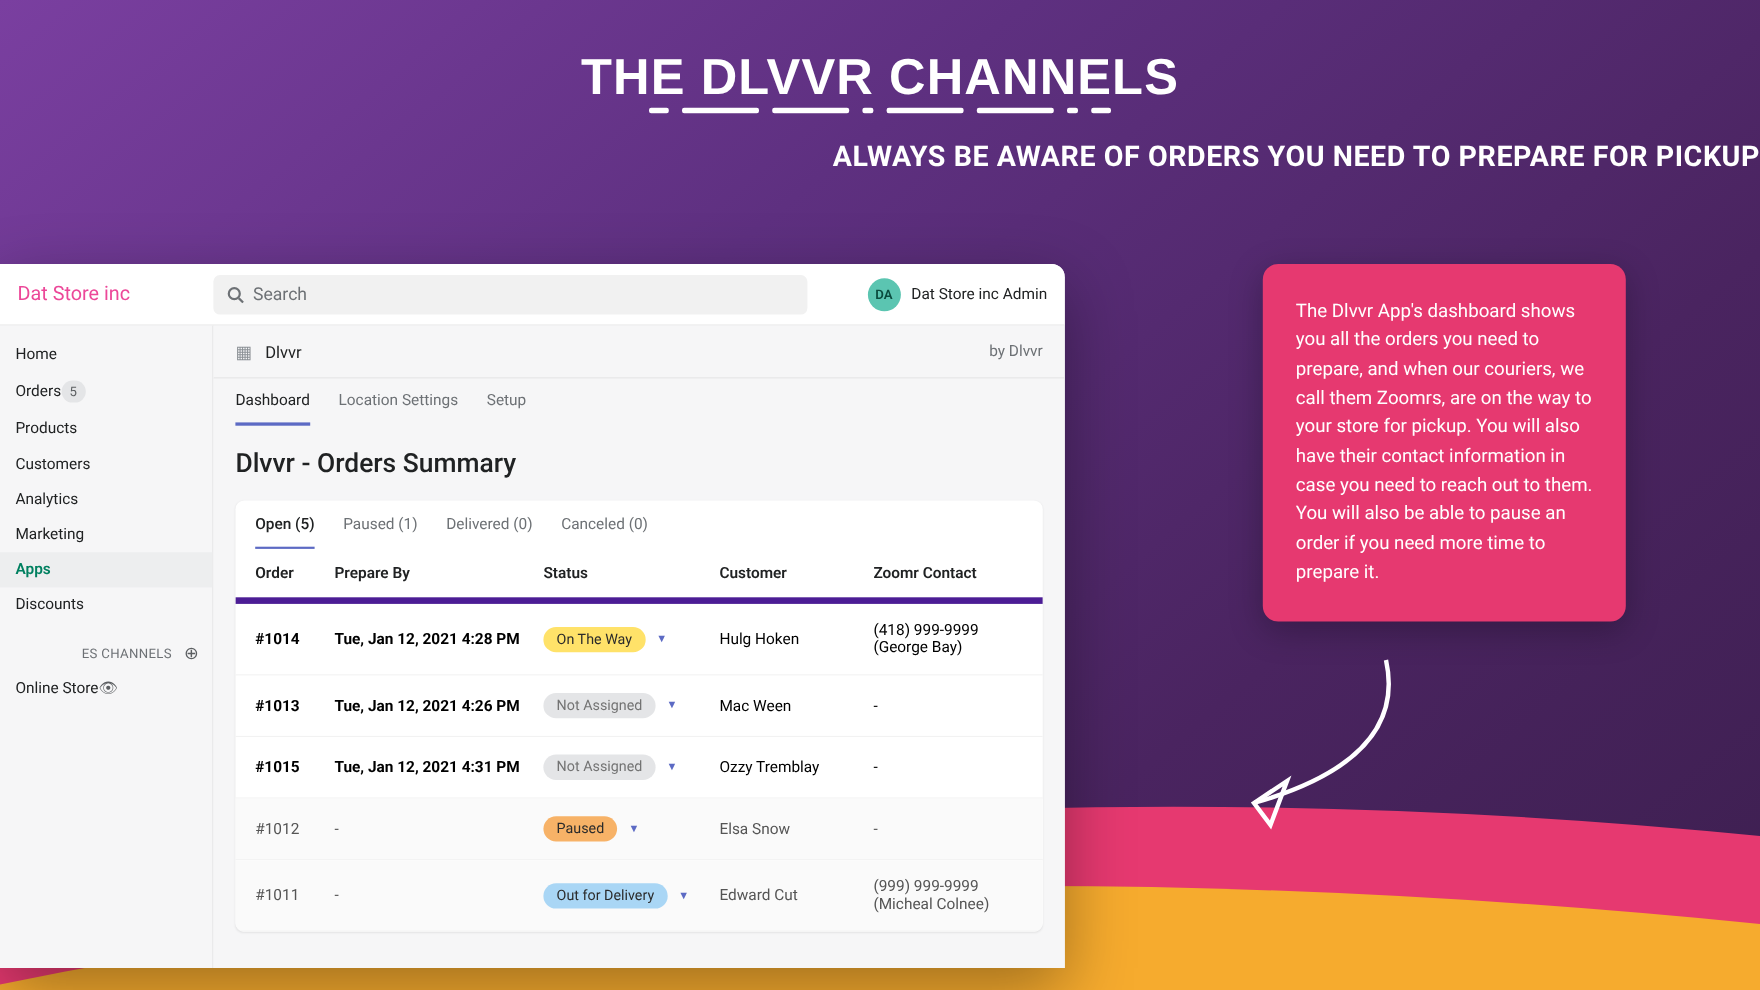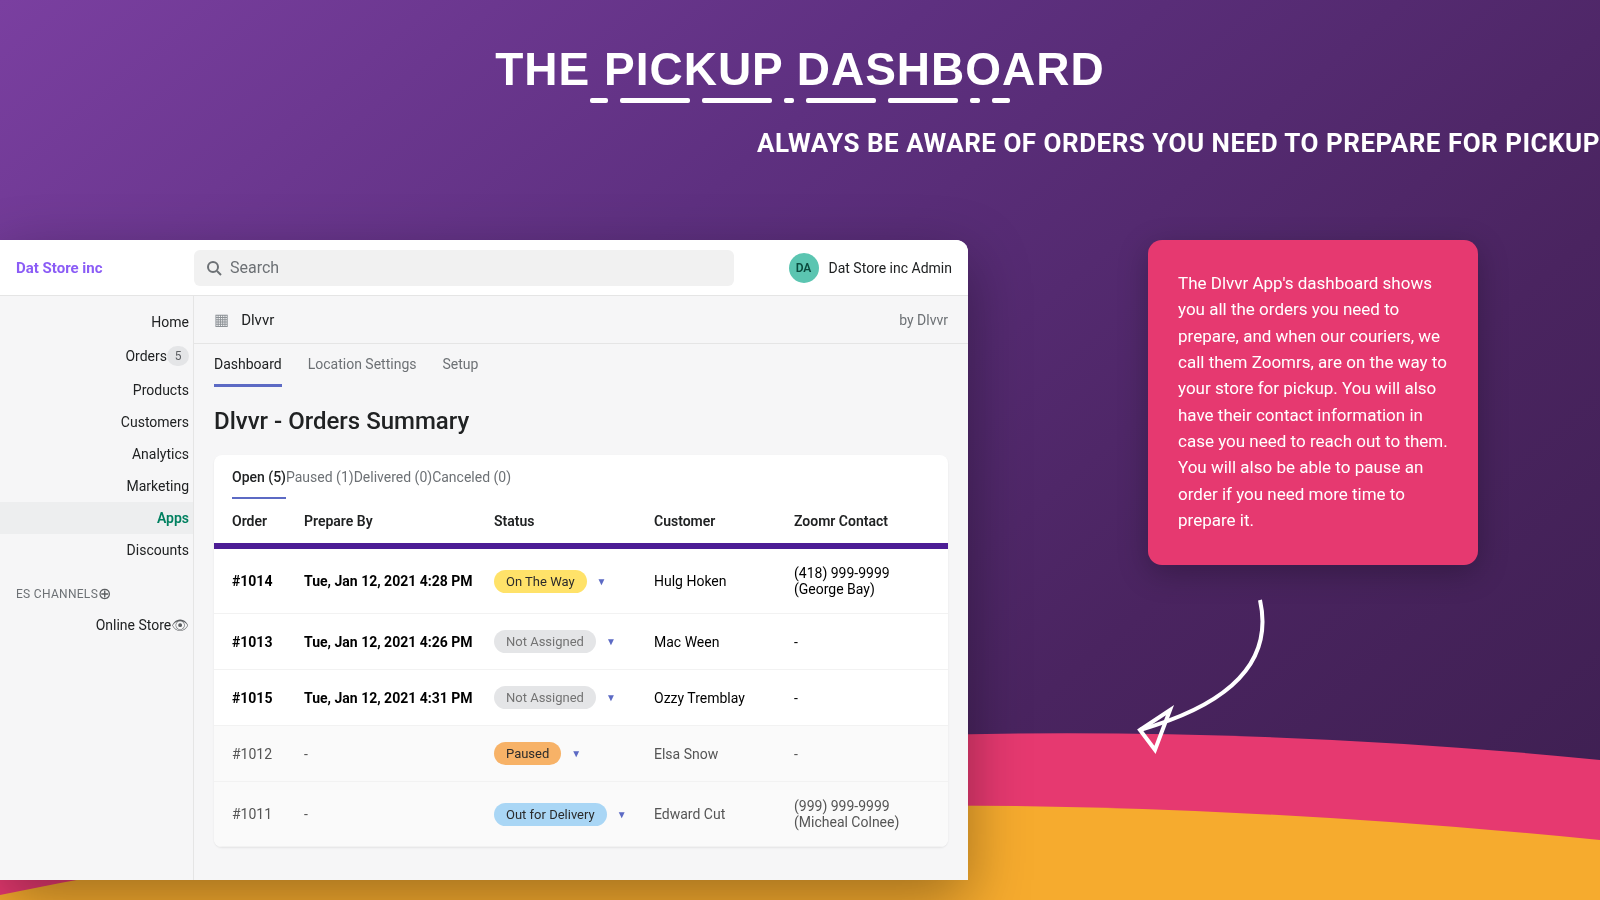--- a/index.html
+++ b/index.html
@@ -94,23 +94,23 @@
 .topbar {
   height: 56px;
   background: #fff;
   display: flex;
   align-items: center;
   padding: 0 16px;
   border-bottom: 1px solid #e5e5e5;
 }
 .store-name {
   width: 178px;
-  font-size: 15px;
-  color: #8b5cf6;
-  font-weight: 700;
+  font-size: 18px;
+  color: #ec4899;
+  font-weight: 400;
 }
 .search-wrap {
   flex: 1;
   max-width: 540px;
   height: 36px;
   background: #f1f1f1;
   border-radius: 6px;
   display: flex;
   align-items: center;
   padding: 0 12px;
@@ -143,25 +143,25 @@
   height: calc(100% - 56px);
 }
 .sidebar {
   width: 194px;
   background: #f6f6f7;
   border-right: 1px solid #e5e5e5;
   padding-top: 10px;
   font-size: 14px;
 }
 .nav-item {
-  padding: 8px 4px;
-  color: #202223;
-  display: flex;
-  align-items: center;
-  justify-content: flex-end;
+  padding: 8px 14px;
+  color: #202223;
+  display: flex;
+  align-items: center;
+  justify-content: flex-start;
 }
 .nav-item.active {
   background: #edeeef;
   color: #008060;
   font-weight: 600;
 }
 .nav-badge {
   background: #e4e5e7;
   border-radius: 10px;
   min-width: 22px;
@@ -172,21 +172,22 @@
   font-size: 12px;
   color: #5c5f62;
 }
 .nav-section-head {
   padding: 18px 12px 6px 16px;
   color: #6d7175;
   font-size: 12px;
   letter-spacing: 0.3px;
   display: flex;
   align-items: center;
-  justify-content: flex-start;
+  justify-content: flex-end;
+  gap: 11px;
 }
 .content {
   flex: 1;
   overflow: hidden;
   background: #f6f6f7;
 }
 .app-header {
   height: 48px;
   display: flex;
   align-items: center;
@@ -220,20 +221,21 @@
 }
 .card {
   margin: 8px 20px 0 20px;
   background: #fff;
   border-radius: 8px;
   box-shadow: 0 1px 2px rgba(0,0,0,0.08);
   overflow: hidden;
 }
 .inner-tabs {
   display: flex;
+  gap: 26px;
   padding: 14px 18px 0 18px;
   font-size: 14px;
   color: #6d7175;
 }
 .inner-tab {
   padding-bottom: 12px;
   border-bottom: 2px solid transparent;
   cursor: pointer;
 }
 .inner-tab.active {
@@ -287,21 +289,21 @@
 </head>
 <body>
 
 <div class="hero-bg"></div>
 
 <svg class="hero-wave" viewBox="0 0 1600 260" preserveAspectRatio="none">
   <path d="M0,260 L0,200 Q800,40 1600,120 L1600,260 Z" fill="#e63970"></path>
   <path d="M0,260 L0,255 Q700,110 1600,200 L1600,260 Z" fill="#f6ab2e"></path>
 </svg>
 
-<div class="hero-title">THE PICKUP DASHBOARD</div>
+<div class="hero-title">THE DLVVR CHANNELS</div>
 <div class="hero-dashes">
   <span style="width:18px"></span>
     <span style="width:70px"></span>
     <span style="width:70px"></span>
   <span style="width:10px"></span>
     <span style="width:70px"></span>
     <span style="width:70px"></span>
   <span style="width:10px"></span>
     <span style="width:18px"></span>
 </div>

